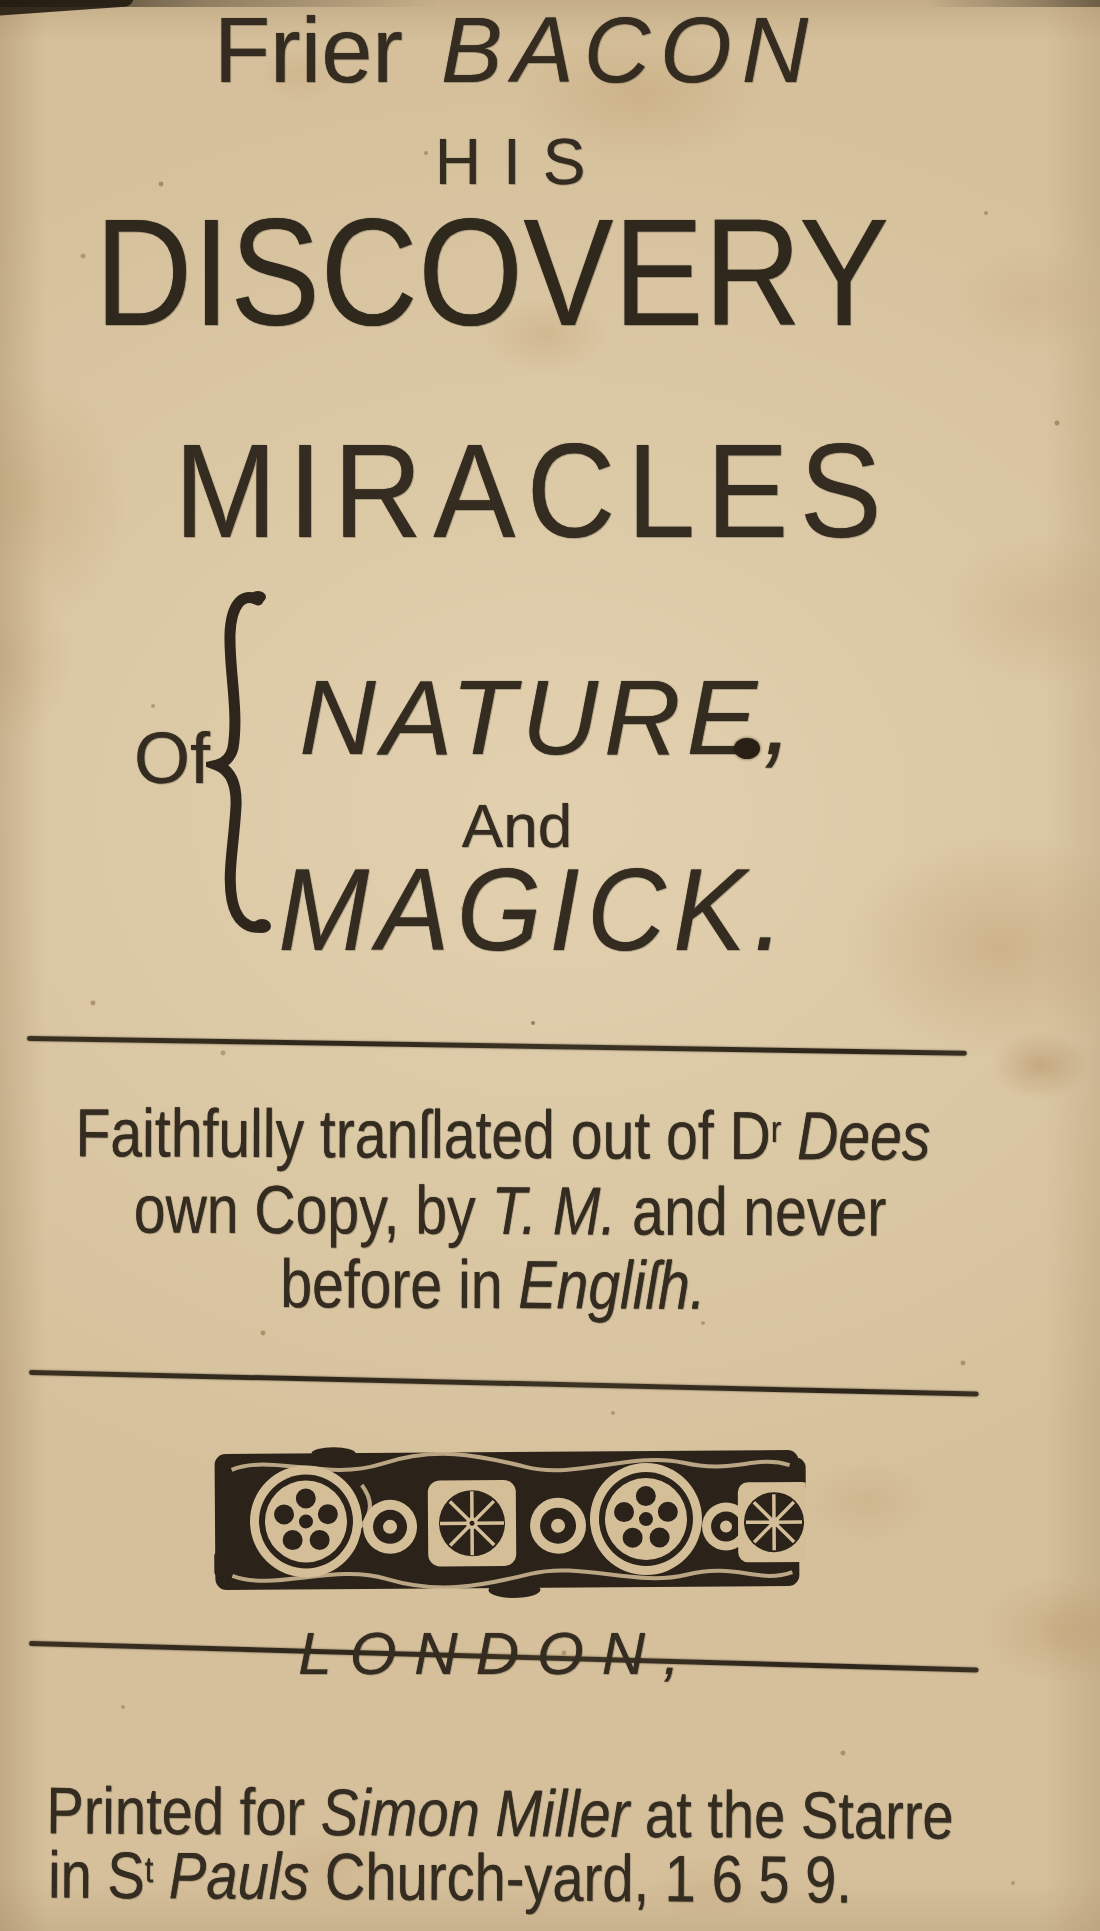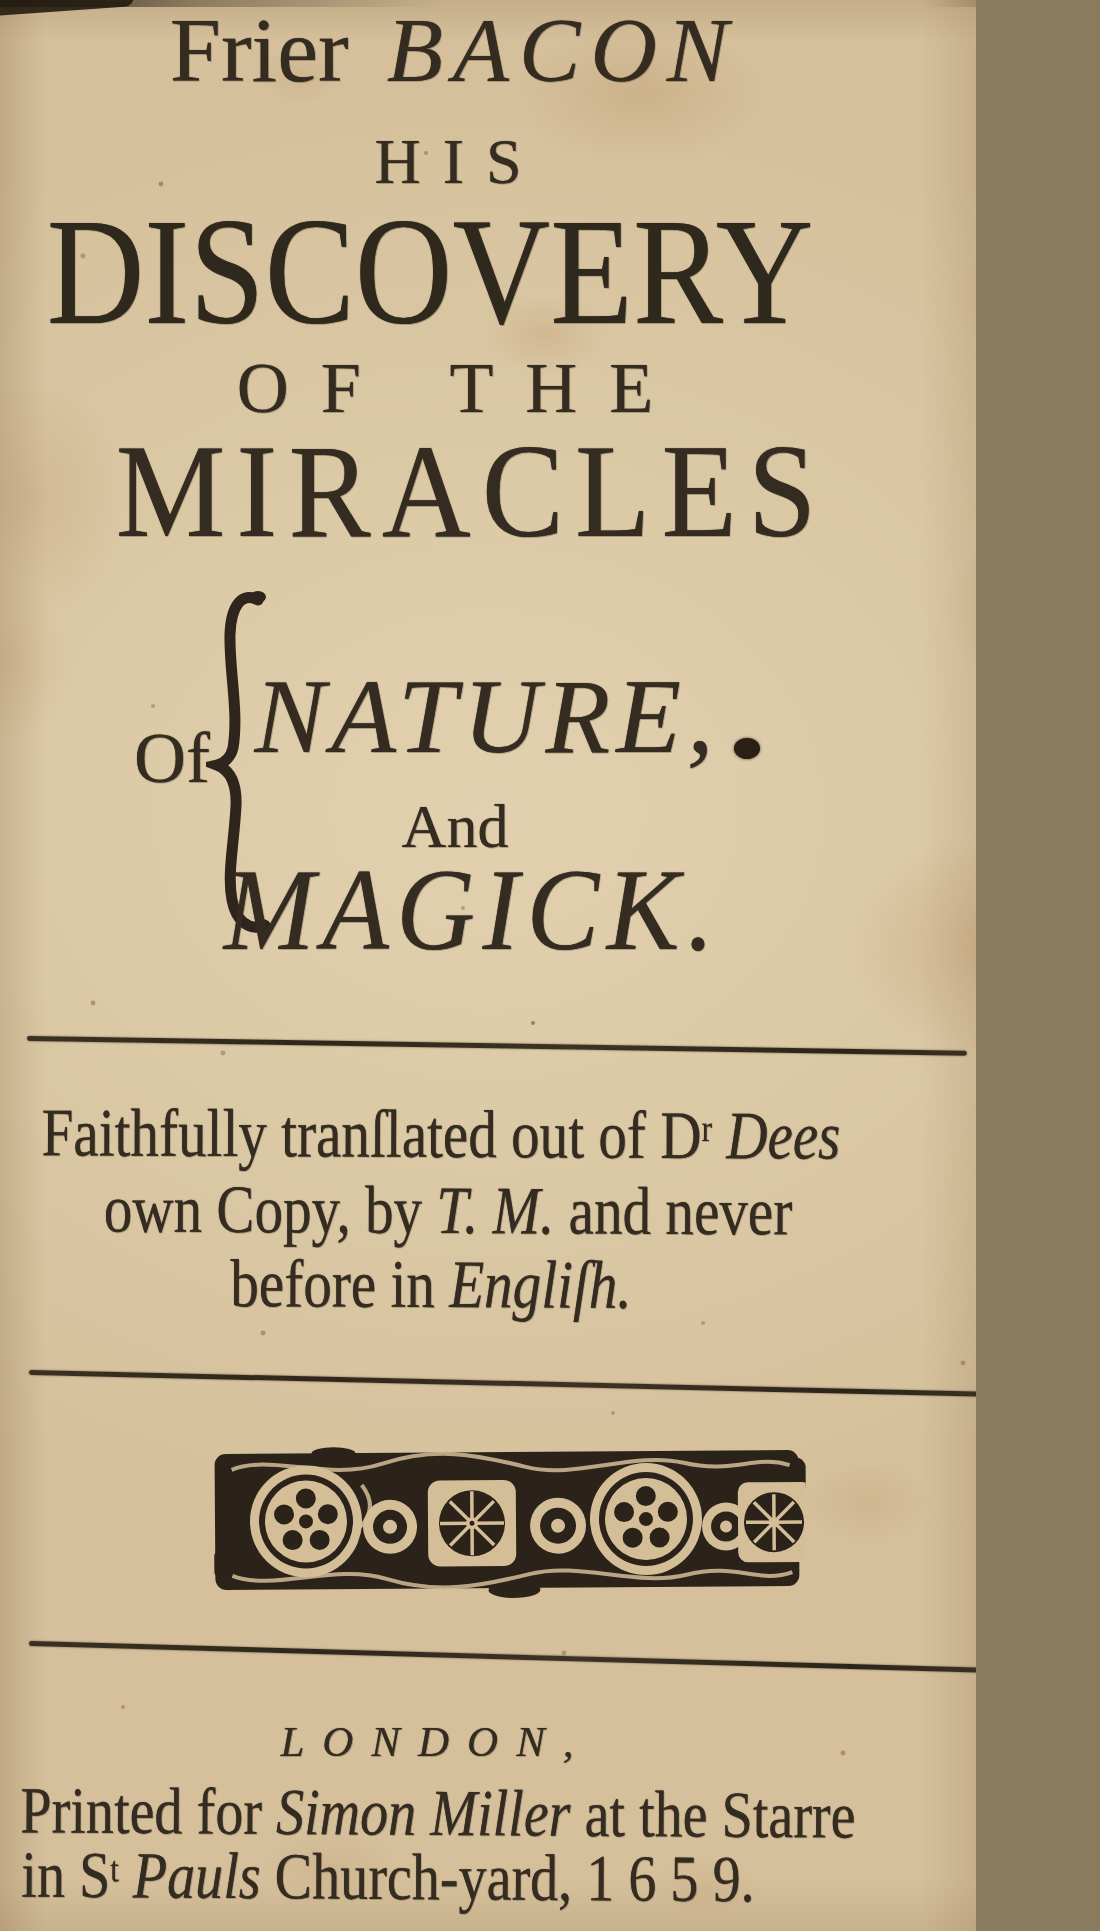--- a/index.html
+++ b/index.html
@@ -1,39 +1,39 @@
 <!DOCTYPE html>
 <html><head>
 <meta charset="utf-8">
 <style>
   html,body{margin:0;padding:0;}
   body{width:1100px;height:1931px;overflow:hidden;background:#8a7a5e;}
   .paper{
-    position:relative;width:976px;height:1931px;overflow:hidden;
+    position:relative;width:1100px;height:1931px;overflow:hidden;
     background-color:#d5c09b;
     background-image:
       radial-gradient(ellipse 180px 100px at 640px 95px,  rgba(166,120,66,.20), transparent 70%),
       radial-gradient(ellipse 60px 40px  at 300px 75px,   rgba(166,120,66,.14), transparent 70%),
       radial-gradient(ellipse 90px 55px  at 545px 335px,  rgba(166,120,66,.18), transparent 70%),
       radial-gradient(ellipse 110px 80px at 1030px 300px, rgba(166,120,66,.12), transparent 70%),
       radial-gradient(ellipse 150px 110px at 1045px 610px,rgba(166,120,66,.16), transparent 70%),
       radial-gradient(ellipse 220px 160px at 1000px 945px,rgba(160,112,60,.24), transparent 70%),
       radial-gradient(ellipse 70px 50px  at 1040px 1065px,rgba(140,95,45,.28),  transparent 70%),
       radial-gradient(ellipse 140px 180px at 30px 500px,  rgba(160,112,60,.16), transparent 70%),
       radial-gradient(ellipse 90px 120px at 8px 660px,    rgba(160,112,60,.14), transparent 70%),
       radial-gradient(ellipse 120px 80px at 1062px 1630px,rgba(160,112,60,.22), transparent 70%),
       radial-gradient(ellipse 90px 60px  at 868px 1502px, rgba(160,112,60,.13), transparent 70%),
       radial-gradient(ellipse 100px 55px at 330px 1868px, rgba(160,112,60,.13), transparent 70%),
       radial-gradient(ellipse 80px 45px  at 705px 1888px, rgba(160,112,66,.11), transparent 70%),
       radial-gradient(ellipse 1500px 1200px at 50% 42%,   rgba(255,246,222,.30), transparent 62%),
       linear-gradient(90deg,  rgba(110,80,40,.20), transparent 46px),
       linear-gradient(-90deg, rgba(110,80,40,.14), transparent 56px),
       linear-gradient(180deg, rgba(110,80,40,.16), transparent 42px),
       linear-gradient(0deg,   rgba(110,80,40,.12), transparent 52px);
-    font-family:Liberation Serif, serif;
+    font-family:Liberation Sans, sans-serif;
     --ink:#342c21;
   }
   .line{
     position:absolute;left:50%;white-space:nowrap;line-height:1;
     color:var(--ink);
     text-shadow:0 0 1px rgba(52,44,33,.85), 1px 1px 0 rgba(52,44,33,.22);
   }
   .it{font-style:italic;}
   .sup{font-size:.55em;position:relative;top:-.45em;}
   .rule{
@@ -82,21 +82,20 @@
   <div class="specks"></div>
 
   <div class="line" style="top:4px;font-size:92px;transform:translateX(calc(-50% - 34px));">
     <span>Frier</span><span class="it" style="margin-left:38px;letter-spacing:10px;">BACON</span>
   </div>
 
   <div class="line" style="top:130px;font-size:64px;letter-spacing:22px;padding-left:22px;transform:translateX(calc(-50% - 40px));">HIS</div>
 
   <div class="line" style="top:196px;font-size:152px;color:#2f281d;transform:translateX(calc(-50% - 58px)) scaleX(.89);">DISCOVERY</div>
 
-  <div class="line" style="top:352px;font-size:72px;letter-spacing:32px;word-spacing:8px;padding-left:32px;transform:translateX(calc(-50% - 43px));">OF THE</div>
 
   <div class="line" style="top:424px;font-size:134px;letter-spacing:12px;padding-left:12px;transform:translateX(calc(-50% - 22px)) scaleX(.92);">MIRACLES</div>
 
   <div class="line" style="left:134px;top:722px;font-size:72px;transform:none;">Of</div>
 
   <svg style="position:absolute;left:206px;top:582px;" width="75" height="360" viewBox="0 0 75 360">
     <path d="M52 18 C 36 9, 25 24, 24 52 C 23 88, 33 130, 27 166 C 24 178, 15 182, 11 183
              C 24 188, 31 200, 30 224 C 28 262, 21 292, 26 318 C 30 339, 42 347, 55 345" fill="none" stroke="#2e261d" stroke-width="11" stroke-linecap="round"></path>
     <ellipse cx="52" cy="15" rx="8" ry="6" fill="#2e261d"></ellipse>
     <ellipse cx="56" cy="344" rx="9" ry="7" fill="#2e261d"></ellipse>
@@ -210,21 +209,21 @@
           <line x1="560" y1="80" x2="580" y2="100"></line>
         <line x1="560" y1="80" x2="580" y2="60"></line>
           <line x1="560" y1="80" x2="540" y2="100"></line>
       </g>
       <circle cx="560" cy="80" r="5" fill="#d4be98"></circle>
     </g>
   </svg>
 
   <div class="rule" style="left:29px;top:1641px;width:950px;transform:rotate(1.6deg);"></div>
 
-  <div class="line it" style="top:1720px;font-size:43px;letter-spacing:18px;padding-left:18px;transform:translateX(calc(-50% - 61px));">LONDON,</div>
+  <div class="line it" style="top:1624px;font-size:60px;letter-spacing:18px;padding-left:18px;transform:translateX(calc(-50% - 61px));">LONDON,</div>
 
   <div class="line" style="top:1780px;font-size:66px;transform:translateX(calc(-50% - 50px)) scaleX(.85) rotate(.3deg);">
     <span>Printed for </span><span class="it">Simon Miller</span><span> at the Starre</span>
   </div>
 
   <div class="line" style="top:1844px;font-size:66px;transform:translateX(calc(-50% - 100px)) scaleX(.85) rotate(.3deg);">
     <span>in S</span><span class="sup">t</span><span class="it"> Pauls</span><span> Church-yard, 1 6 5 9.</span>
   </div>
 
 </div>

